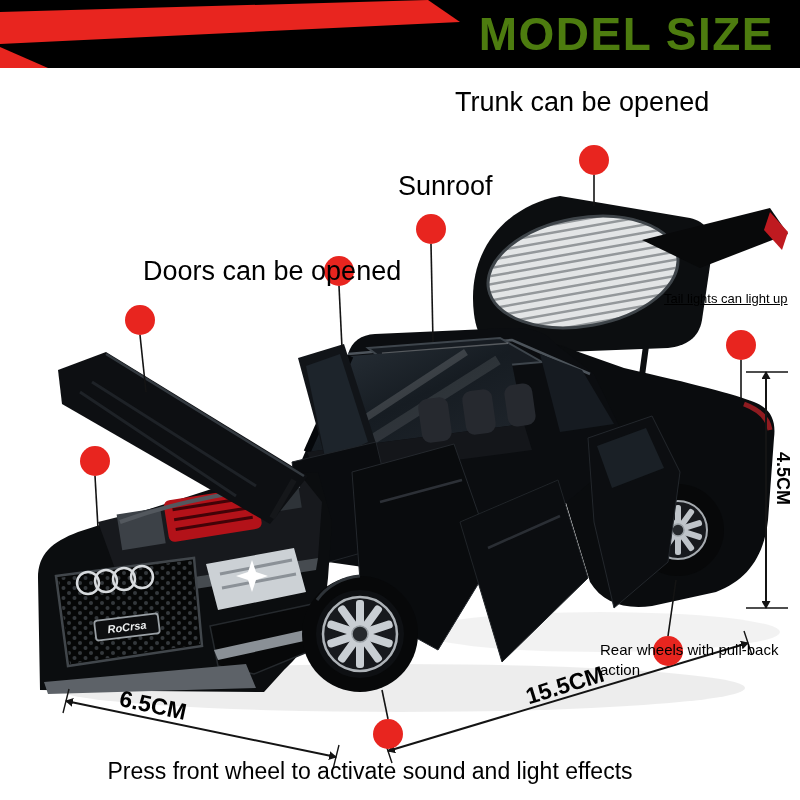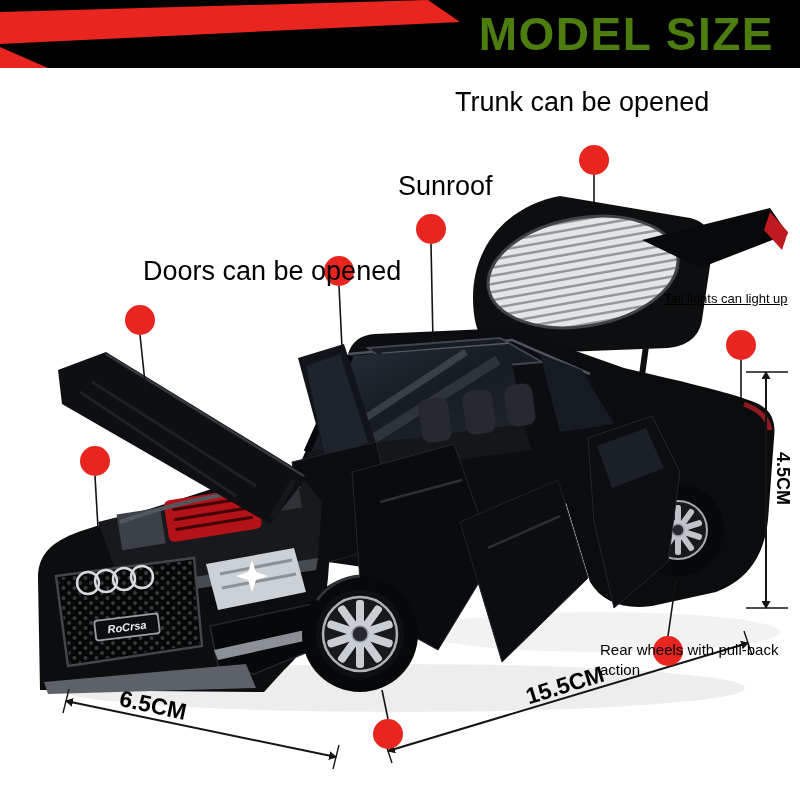--- a/index.html
+++ b/index.html
@@ -231,18 +231,19 @@
       <circle cx="668" cy="651" r="15"></circle>
       <circle cx="388" cy="734" r="15"></circle>
     </g>
   </svg>
 
   <div class="label label-lg" style="left:455px; top:87px;text-align:right;">Trunk can be opened</div>
   <div class="label label-lg" style="left:378px; top:171px;margin-left:20px;">Sunroof</div>
   <div class="label label-lg" style="left:143px; top:220px;margin-top:36px;">Doors can be opened</div>
   <div class="label label-sm" style="left:664px; top:290px; width:132px;">Tail lights can light up</div>
   <div class="label label-md" style="left:600px; top:640px; width:198px;">Rear wheels with pull-back action</div>
+  <div class="label label-bottom" style="left:60px; top:758px; width:620px;">Press front wheel to activate sound and light effects</div>
 
   <div class="dim" style="left:772px; top:452px; writing-mode:vertical-rl; font-size:18px;">4.5CM</div>
   <div class="dim" style="left:505px; top:672px; width:120px; text-align:center; transform:rotate(-17deg); font-size:23px;">15.5CM</div>
   <div class="dim" style="left:98px; top:692px; width:110px; text-align:center; transform:rotate(12deg); font-size:23px;">6.5CM</div>
 
 </div>
 
 </body></html>

